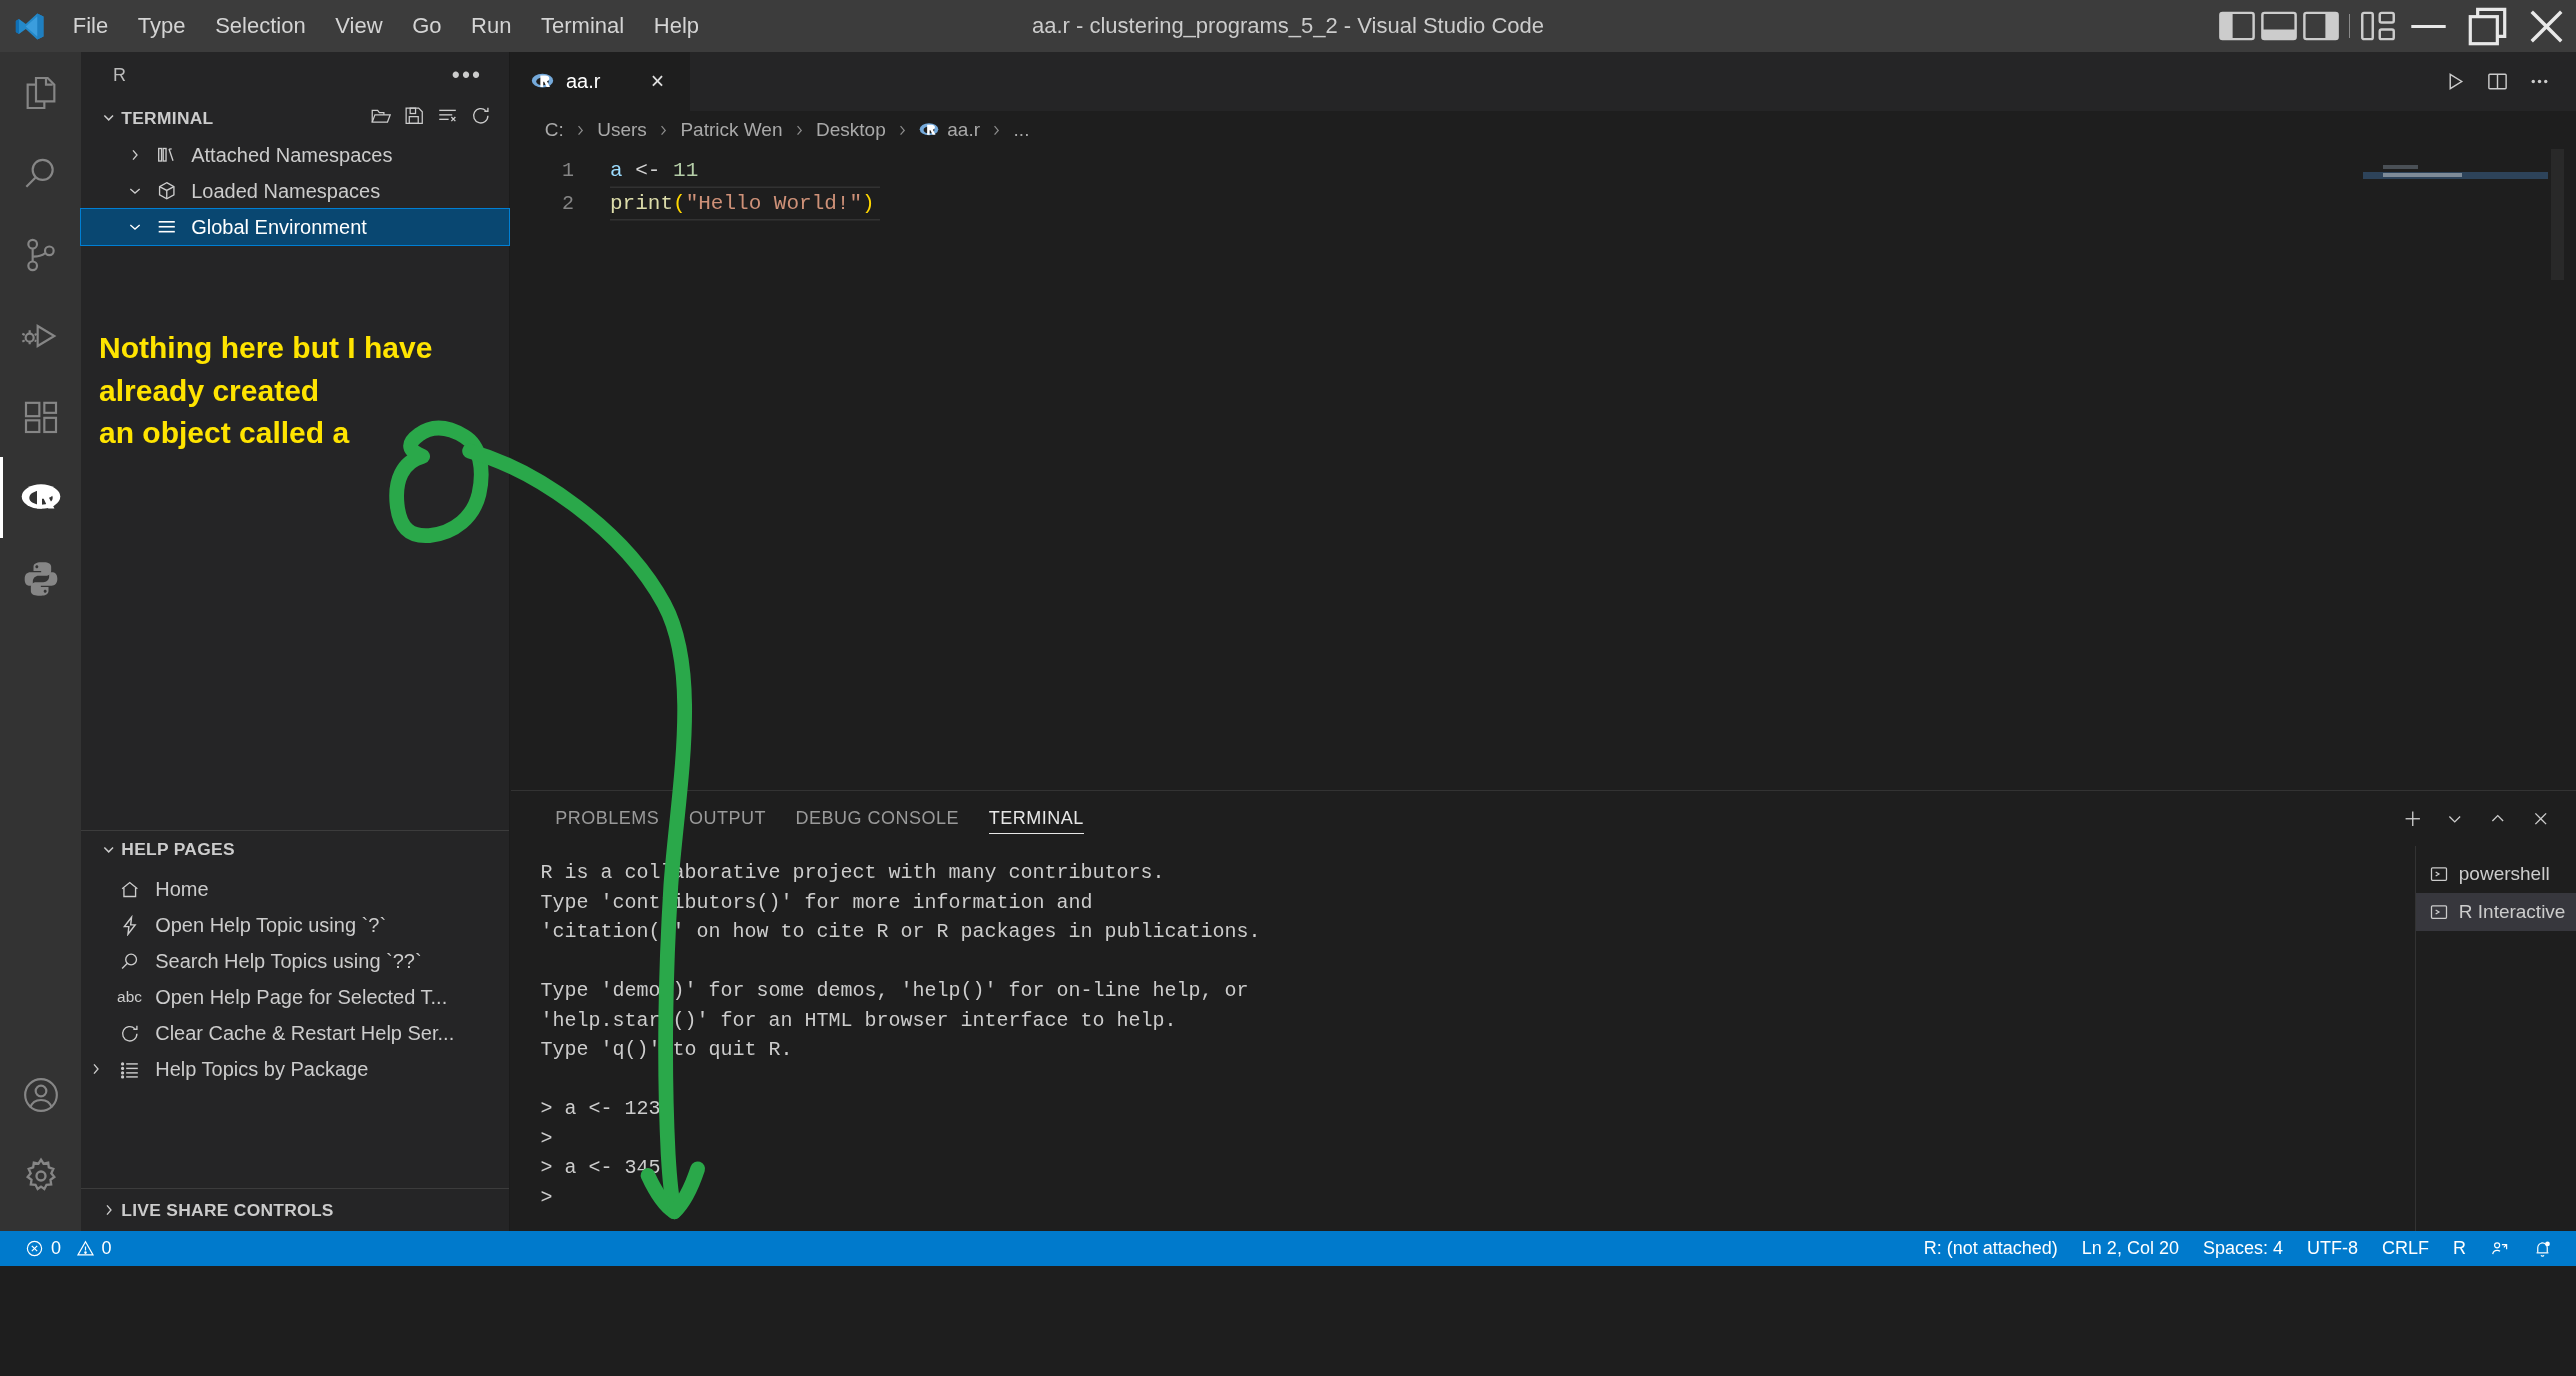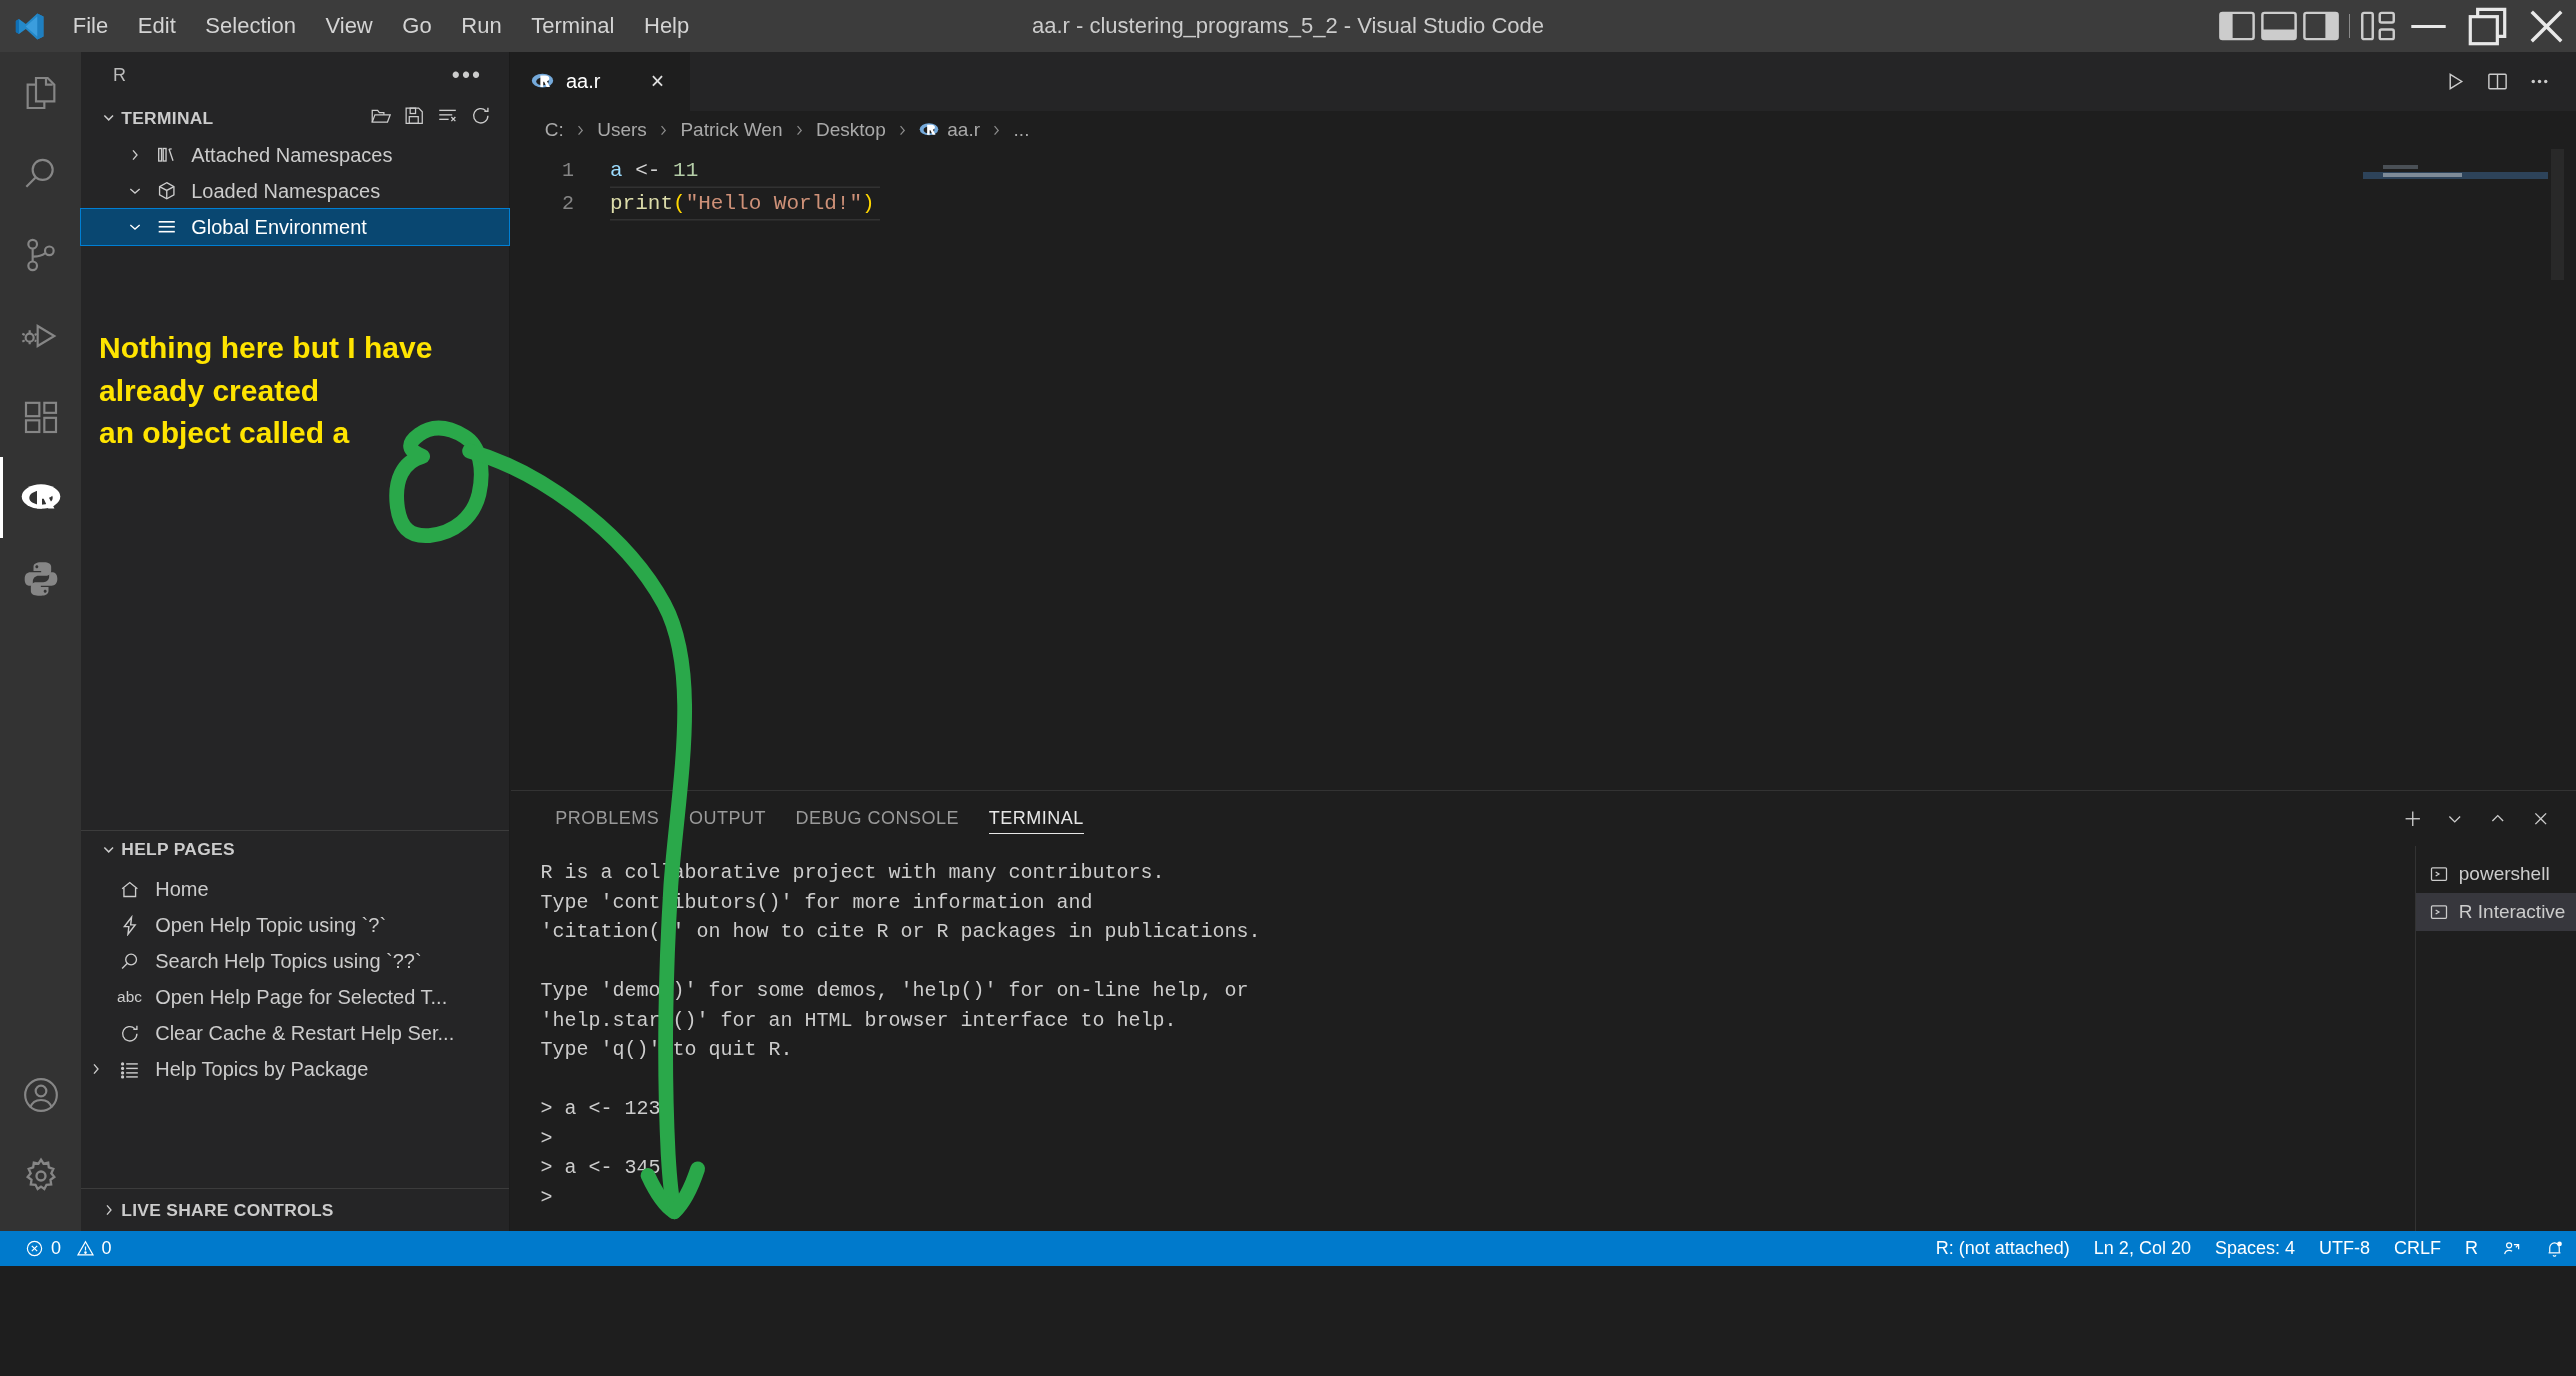--- a/index.html
+++ b/index.html
@@ -212,21 +212,21 @@
   .term-item.active { background: #37373d; }
   .term-item svg { width: 20px; height: 20px; flex: 0 0 20px; }
 
   
   .statusbar {
     position: absolute; left: 0; bottom: 0; width: 2576px; height: 35px;
     background: #007acc; color: #ffffff; display: flex; align-items: center;
     font-size: 18px; z-index: 30;
   }
   .sb-left { display: flex; align-items: center; padding-left: 13.4px; gap: 0; }
-  .sb-right { margin-left: auto; display: flex; align-items: center; gap: 0; }
+  .sb-right { margin-left: auto; display: flex; align-items: center; padding-right: 12px; gap: 0; }
   .sb-item { padding: 0 12px; height: 35px; display: flex; align-items: center; gap: 6.7px; white-space: nowrap; }
   .sb-item svg { width: 19px; height: 19px; }
 
   
   .overlay { position: absolute; left: 0; top: 0; width: 2576px; height: 1377px; pointer-events: none; z-index: 28; }
 </style>
 </head>
 <body>
 
 <div id="app">
@@ -235,21 +235,21 @@
     <div class="vs-logo">
       <svg viewBox="0 0 100 100" fill="none">
         <path d="M75 8 L95 18 L95 82 L75 92 L38 58 L16 74 L6 68 L6 32 L16 26 L38 42 Z" fill="#2489ca"></path>
         <path d="M75 8 L95 18 L95 82 L75 92 L75 8Z" fill="#1f7fc0"></path>
         <path d="M38 50 L75 18 L75 82 Z" fill="#3ea0df" opacity="0.9"></path>
         <path d="M16 26 L6 32 L6 68 L16 74 L16 26Z" fill="#0f6fb5"></path>
       </svg>
     </div>
     <div class="menu">
       <div class="menu-item">File</div>
-      <div class="menu-item">Edit</div>
+      <div class="menu-item">Type</div>
       <div class="menu-item">Selection</div>
       <div class="menu-item">View</div>
       <div class="menu-item">Go</div>
       <div class="menu-item">Run</div>
       <div class="menu-item">Terminal</div>
       <div class="menu-item">Help</div>
     </div>
     <div class="title-center">aa.r - clustering_programs_5_2 - Visual Studio Code</div>
     <div class="title-right">
       <div class="tb-btn">

